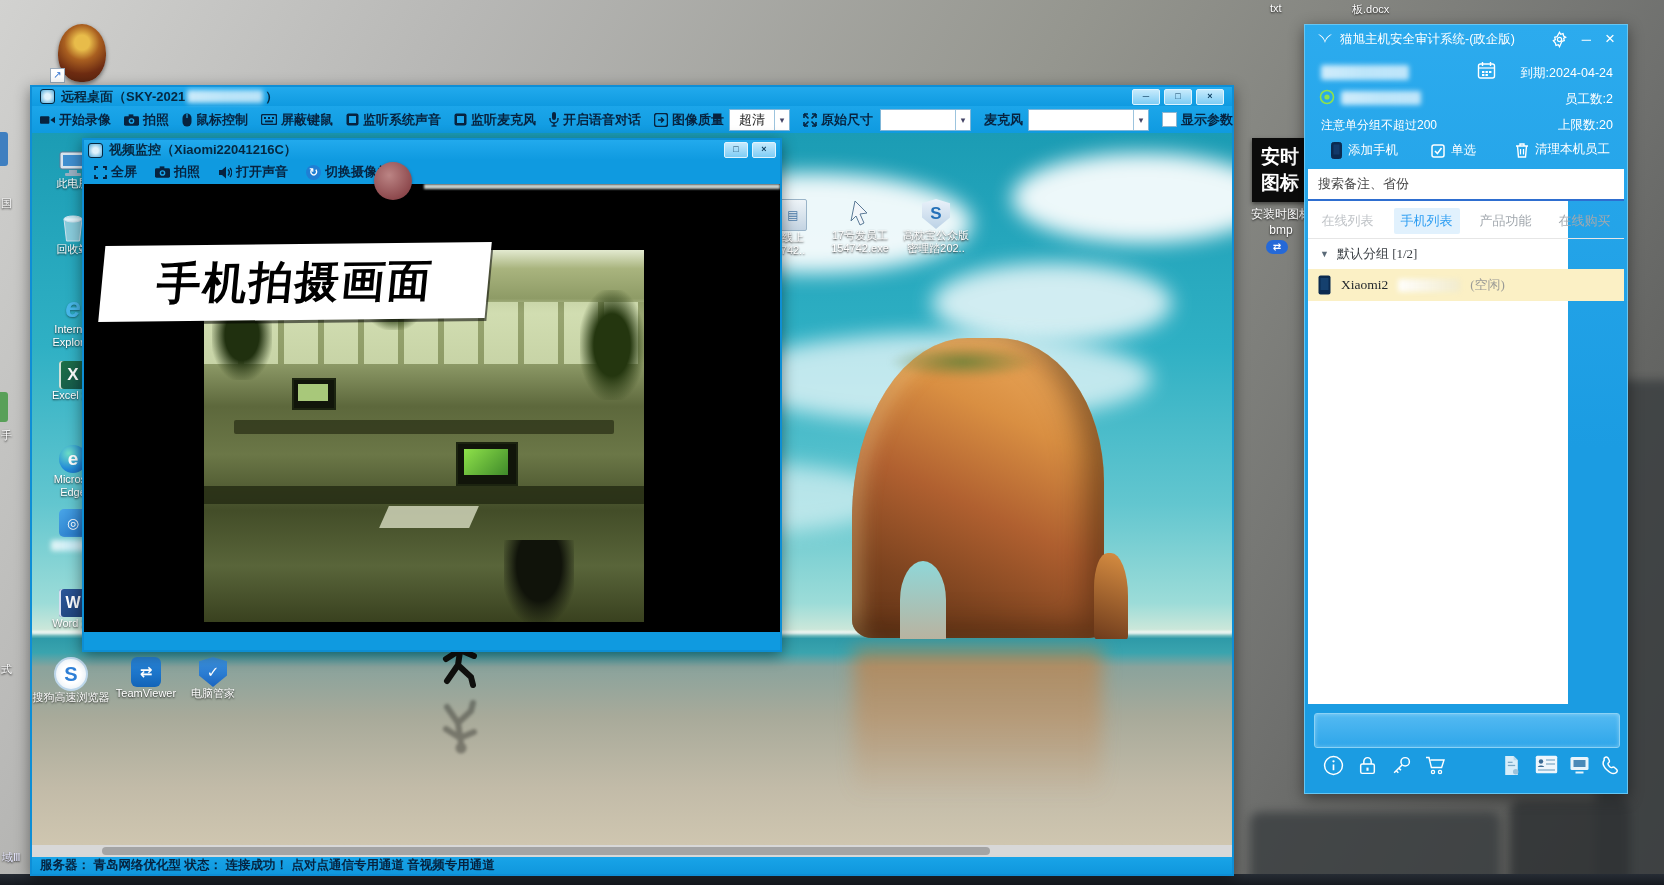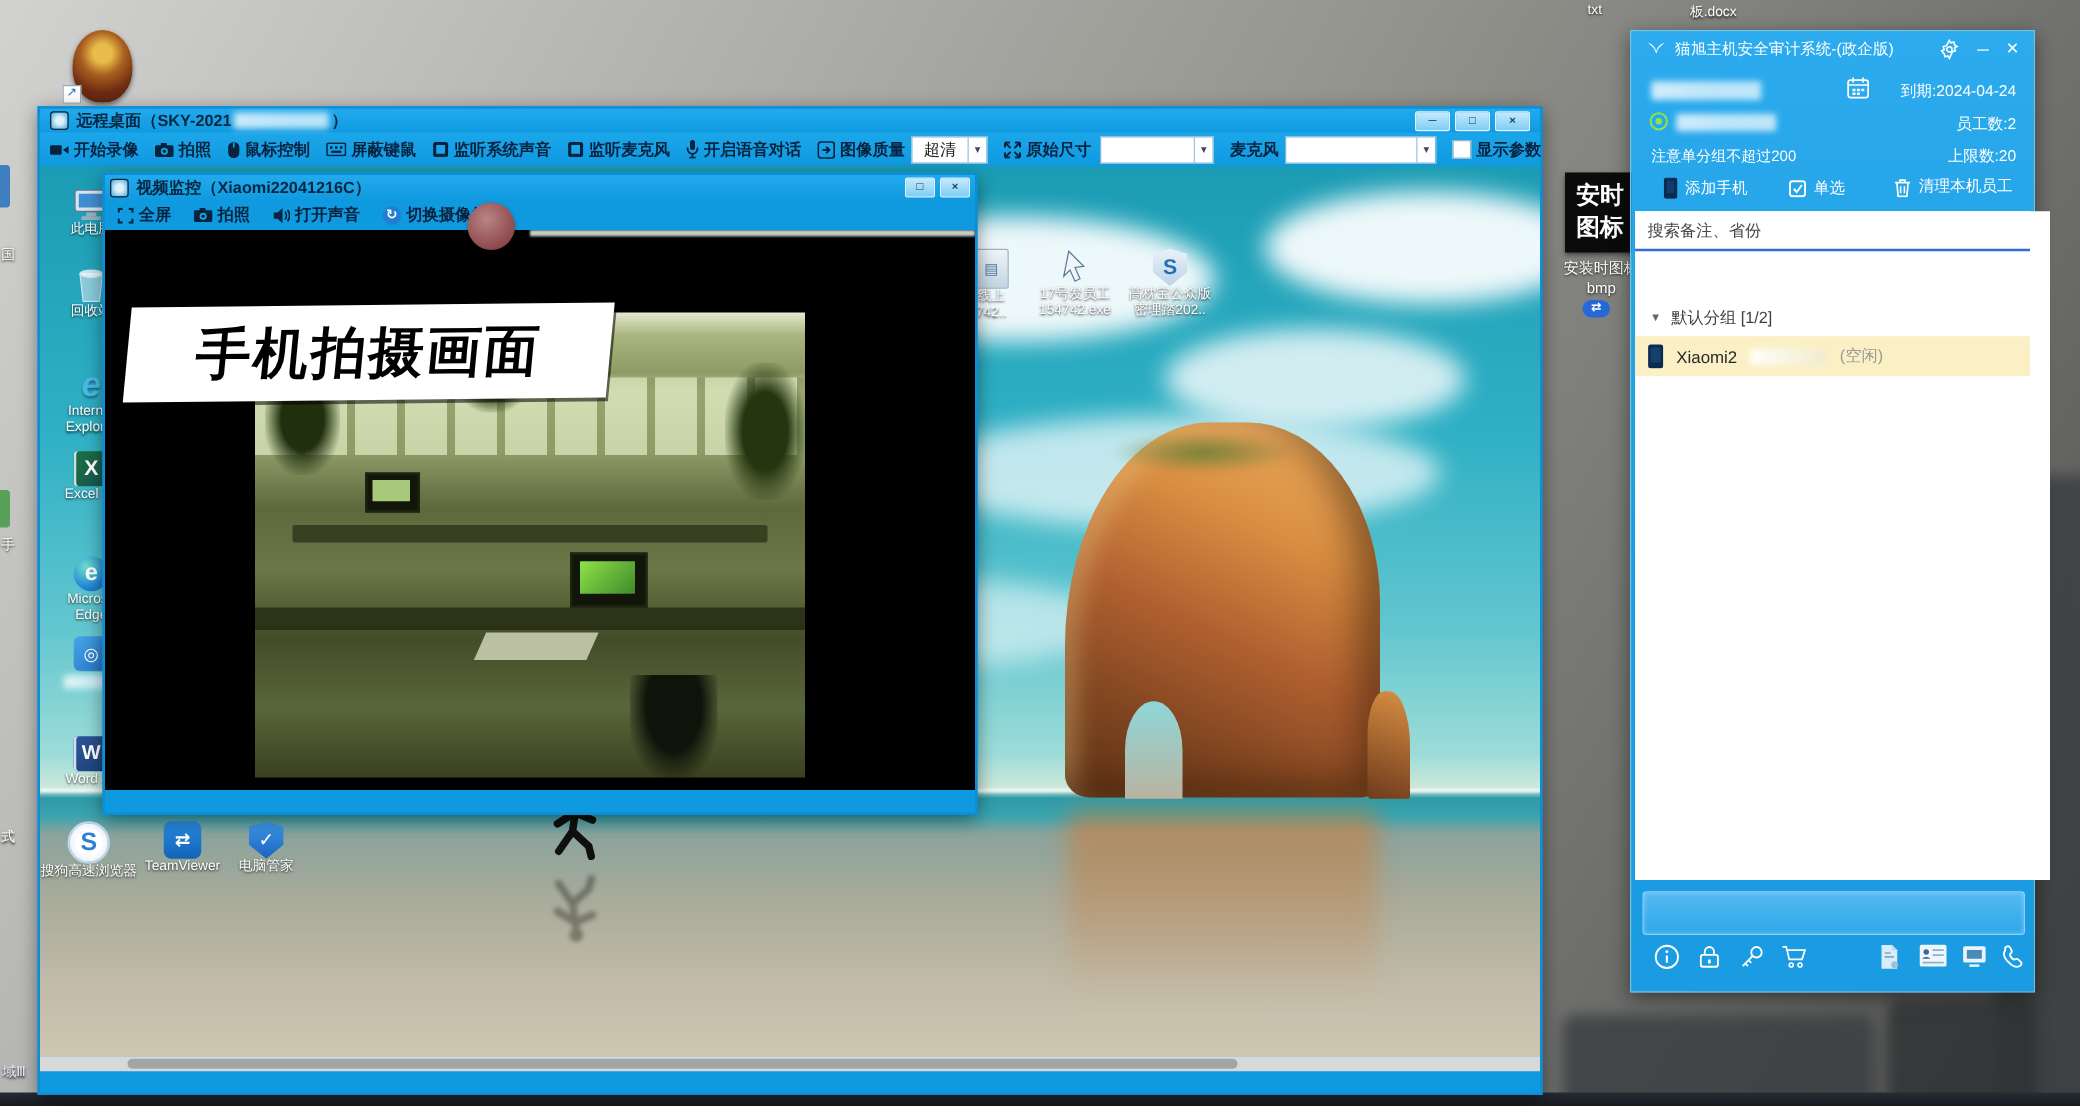--- a/index.html
+++ b/index.html
@@ -286,20 +286,22 @@
     <div class="abs dsk-icon" style="left:862px;top:66px;width:84px;">
       <div class="letter-icon" style="width:28px;height:30px;background:linear-gradient(180deg,#eaf2fa,#bcd2e6);color:#2470b8;font-size:17px;clip-path:polygon(50% 0,100% 14%,100% 62%,50% 100%,0 62%,0 14%);">S</div>
       <div class="icon-label"><span>高枕宝公众版</span><br><span>密理踏202..</span></div>
       </div>
   </div>
 
   <div class="abs" style="left:0;top:758px;width:1200px;height:12px;background:#d8d8d8;">
     <div class="abs" style="left:70px;top:2px;width:888px;height:8px;background:#a4a4a4;border-radius:4px;"></div>
   </div>
 
+  <div class="abs" style="left:0;top:770px;width:1200px;height:17px;background:linear-gradient(180deg,#19a4e8,#0f97dd);
+       color:#06233f;font-size:12.5px;font-weight:600;line-height:17px;padding-left:8px;box-sizing:border-box;"><span>服务器：  青岛网络优化型  状态：  连接成功！  点对点通信专用通道  音视频专用通道</span></div>
 </div>
 
 <div class="abs win" style="left:82px;top:138px;width:700px;height:514px;border:2px solid #0d8ed4;box-sizing:border-box;background:#0f9ae0;z-index:30;">
   <div class="titlebar" style="height:20px;padding:0 4px;justify-content:center;">
     <span style="width:13px;height:13px;border:1px solid #06273f;border-radius:3px;margin-right:6px;
           background:radial-gradient(circle,#dff2fc 30%,#4aa6d8);"></span>
     <span style="font-size:13px;font-weight:bold;">视频监控（Xiaomi22041216C）</span>
     <span style="margin-left:auto;display:flex;">
       <span class="win-btn" style="width:22px;">□</span>
       <span class="win-btn" style="width:22px;">×</span>
@@ -423,25 +425,31 @@
   <div class="abs seg" style="left:210px;top:116px;">
     <svg width="14" height="16" viewBox="0 0 14 16">
         <path d="M1 4h12M5 4V2h4v2" fill="none" stroke="#fff" stroke-width="1.4"></path>
         <path d="M2.5 4l1 11h7l1-11" fill="none" stroke="#fff" stroke-width="1.4"></path>
         <line x1="5.5" y1="7" x2="5.5" y2="12.5" stroke="#fff" stroke-width="1.2"></line>
         <line x1="8.5" y1="7" x2="8.5" y2="12.5" stroke="#fff" stroke-width="1.2"></line>
       </svg>
     <span>清理本机员工</span>
     </div>
 
-  <div class="abs" style="left:3px;top:144px;width:332px;height:535px;background:#fff;">
+  <div class="abs" style="left:3px;top:144px;width:260px;height:535px;background:#fff;font-family:Liberation Serif, serif;">
     <div class="abs" style="left:0;top:0;width:316px;height:32px;">
       <input class="search" placeholder="搜索备注、省份" style="">
     </div>
 
+    <div class="abs" style="left:0;top:34px;width:316px;height:36px;display:flex;align-items:center;justify-content:space-around;border-bottom:1px solid #e6e6e6;box-sizing:border-box;">
+      <span class="p-tab" style="color:#c0c4c8;">在线列表</span>
+      <span class="p-tab active">手机列表</span>
+      <span class="p-tab">产品功能</span>
+      <span class="p-tab">在线购买</span>
+    </div>
 
     <div class="abs" style="left:0;top:72px;width:316px;height:26px;display:flex;align-items:center;gap:8px;padding-left:12px;box-sizing:border-box;">
       <span style="color:#5a6a78;font-size:9px;">▼</span>
       <span style="color:#3a3f44;font-size:13px;">默认分组  [1/2]</span>
     </div>
 
     <div class="abs" style="left:0;top:100px;width:316px;height:32px;background:#fbf0c5;display:flex;align-items:center;padding-left:10px;box-sizing:border-box;gap:10px;">
       <svg width="13" height="20" viewBox="0 0 13 20">
           <rect x="0.5" y="0.5" width="12" height="19" rx="2" fill="#0b2a50"></rect>
           <rect x="2.5" y="3" width="8" height="12" fill="#15406e"></rect>

